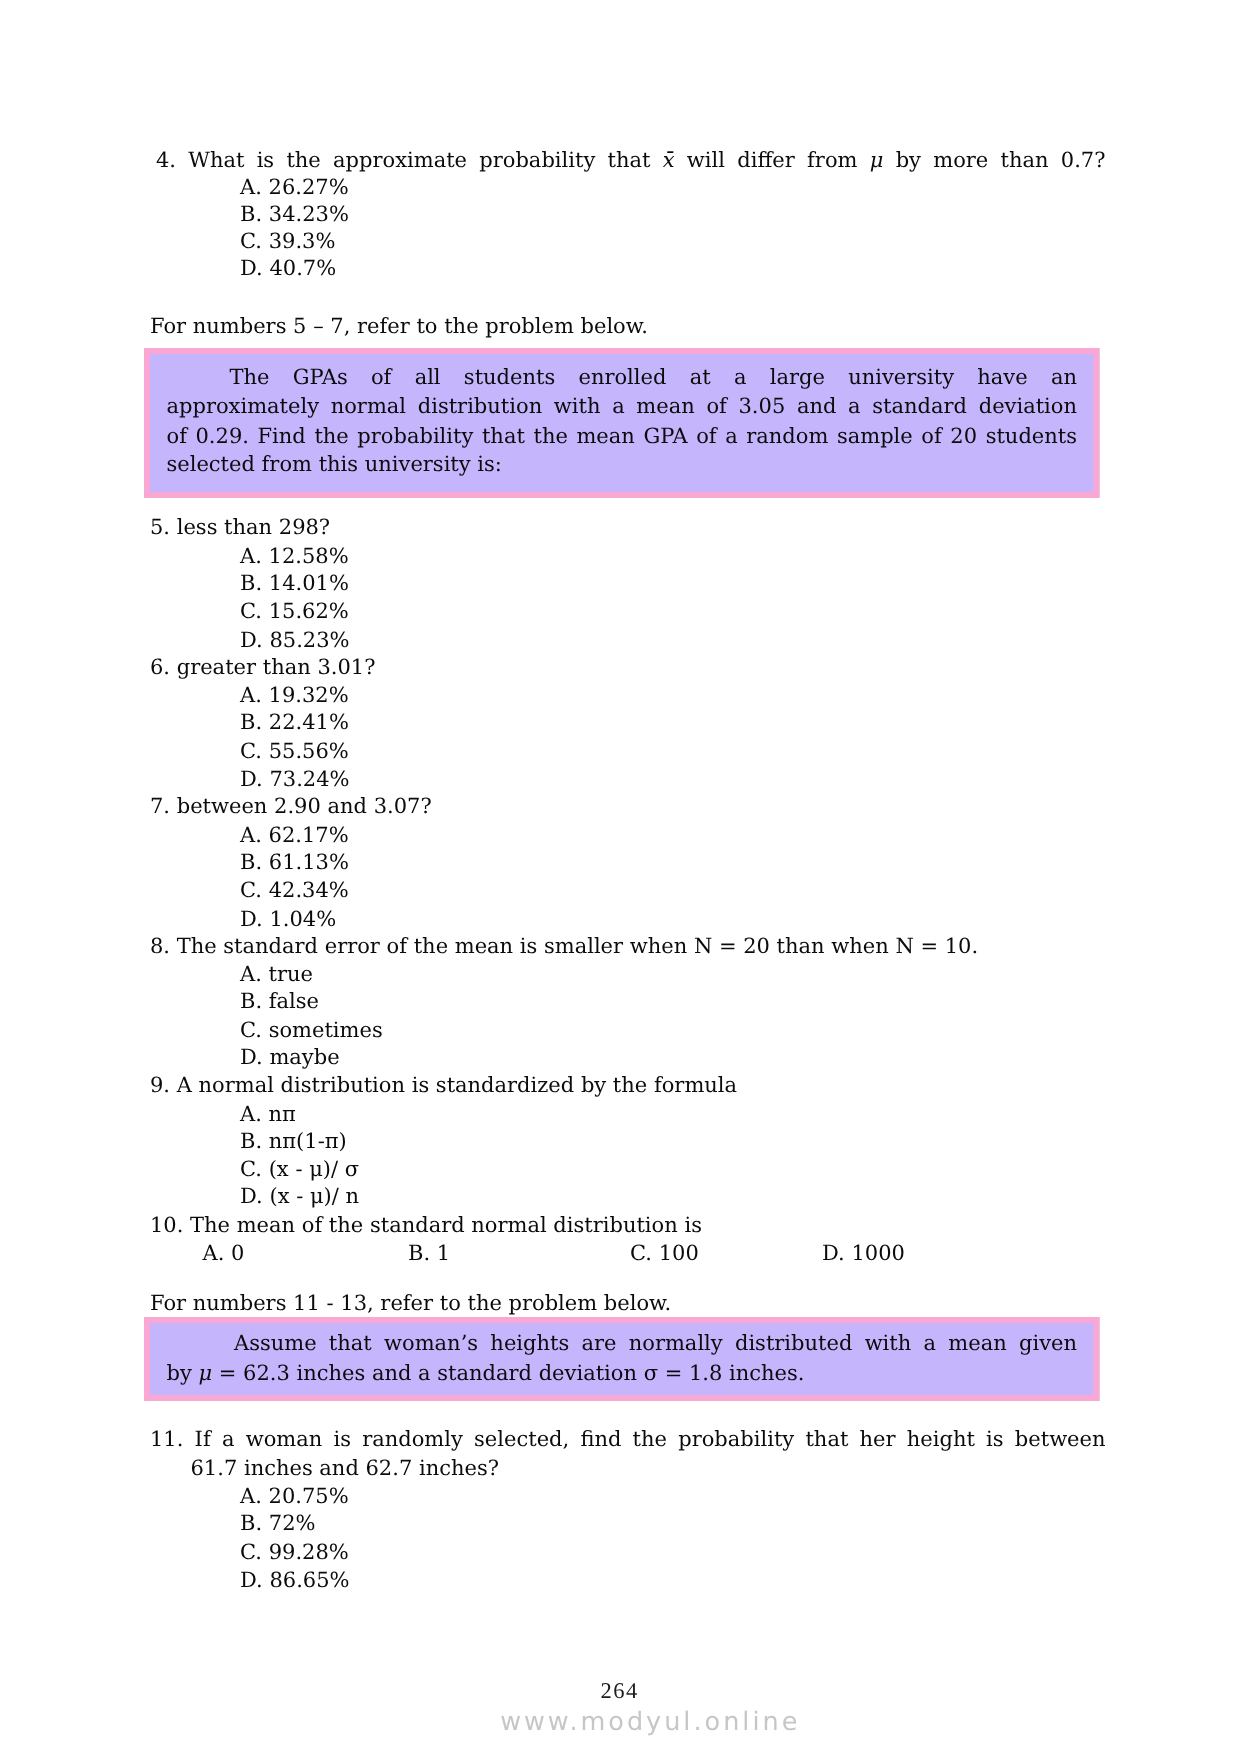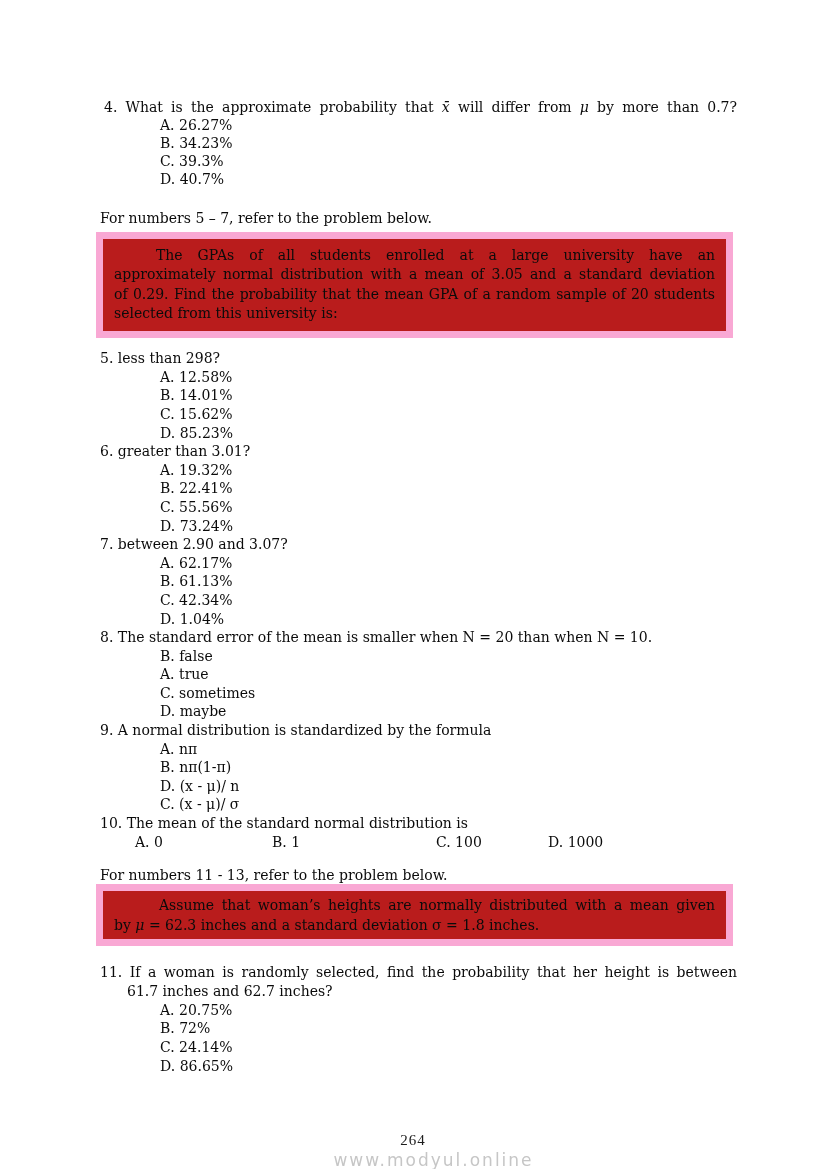--- a/index.html
+++ b/index.html
@@ -24,39 +24,39 @@
   
   .lead { margin: 0; line-height: 18px; }
   .lead1 { margin-top: 21px; }
   .lead2 { margin-top: 15px; }
 
   
   .pbox {
     box-sizing: border-box;
     width: 637px;
     margin-left: -4px;
-    border: 7px solid #f9a8d4;
-    background: #b91c1c;
+    border: 4px solid #f9a8d4;
+    background: #c4b5fd;
   }
   .pbox1 { margin-top: 5px; padding: 7px 11px 8px 11px; line-height: 19.3px; }
   .pbox2 { margin-top: 0; padding: 4px 11px; line-height: 20px; }
   .boxline { text-align: justify; text-align-last: justify; }
   .boxline.last { text-align: left; text-align-last: left; }
   .indent1 { padding-left: 42px; }
   .indent2 { padding-left: 45px; }
   .mu-italic { font-style: italic; }
 
   
   .qblock { margin-top: 11px; line-height: 18.6px; }
   .qblock .opt { padding-left: 60px; }
   .optrow { position: relative; height: 18.6px; }
   .optrow span { position: absolute; white-space: nowrap; }
   .optrow .oA { left: 35px; }
   .optrow .oB { left: 172px; }
-  .optrow .oC { left: 336px; }
+  .optrow .oC { left: 320px; }
   .optrow .oD { left: 448px; }
 
   
   .q11block { margin-top: 17px; line-height: 18.7px; }
   .q11line1 { text-align: justify; text-align-last: justify; }
   .q11line2 { padding-left: 27px; }
   .q11block .opt { padding-left: 60px; }
 
   
   .footer { margin-top: 56px; text-align: center; }
@@ -113,30 +113,30 @@
       <div class="opt">C. 55.56%</div>
       <div class="opt">D. 73.24%</div>
 
       <div class="qline">7. between 2.90 and 3.07?</div>
       <div class="opt">A. 62.17%</div>
       <div class="opt">B. 61.13%</div>
       <div class="opt">C. 42.34%</div>
       <div class="opt">D. 1.04%</div>
 
       <div class="qline">8. The standard error of the mean is smaller when N = 20 than when N = 10.</div>
+      <div class="opt">A. true</div>
       <div class="opt">B. false</div>
-      <div class="opt">A. true</div>
       <div class="opt">C. sometimes</div>
       <div class="opt">D. maybe</div>
 
       <div class="qline">9. A normal distribution is standardized by the formula</div>
       <div class="opt">A. nπ</div>
       <div class="opt">B. nπ(1-π)</div>
+      <div class="opt">C. (x - μ)/ σ</div>
       <div class="opt">D. (x - μ)/ n</div>
-      <div class="opt">C. (x - μ)/ σ</div>
 
       <div class="qline">10. The mean of the standard normal distribution is</div>
       <div class="optrow">
         <span class="oA">A. 0</span>
         <span class="oB">B. 1</span>
         <span class="oC">C. 100</span>
         <span class="oD">D. 1000</span>
       </div>
     </div>
 
@@ -145,21 +145,21 @@
     <div class="pbox pbox2">
       <div class="boxline indent2">Assume that woman’s heights are normally distributed with a mean given</div>
       <div class="boxline last"><span>by </span><span class="mu-italic">μ</span><span> = 62.3 inches and a standard deviation σ = 1.8 inches.</span></div>
     </div>
 
     <div class="q11block">
       <div class="q11line1">11. If a woman is randomly selected, find the probability that her height is between</div>
       <div class="q11line2">61.7 inches and 62.7 inches?</div>
       <div class="opt">A. 20.75%</div>
       <div class="opt">B. 72%</div>
-      <div class="opt">C. 24.14%</div>
+      <div class="opt">C. 99.28%</div>
       <div class="opt">D. 86.65%</div>
     </div>
 
   </div>
 
   <div class="footer">
     <div class="pagenum">264</div>
     <div class="watermark">www.modyul.online</div>
   </div>
 </div>

